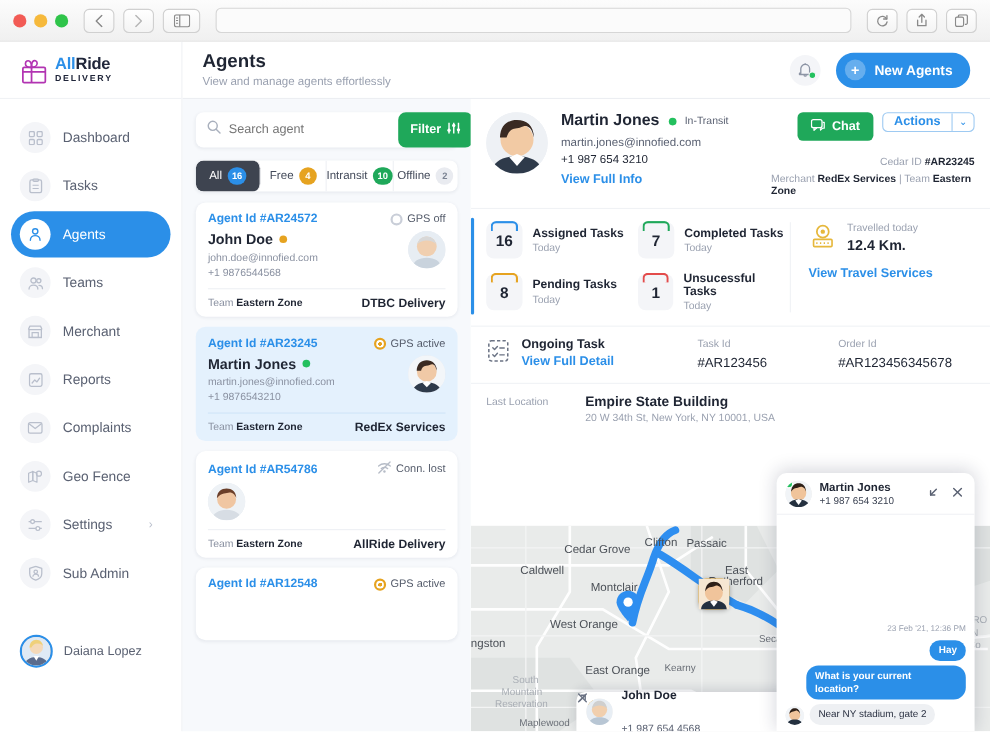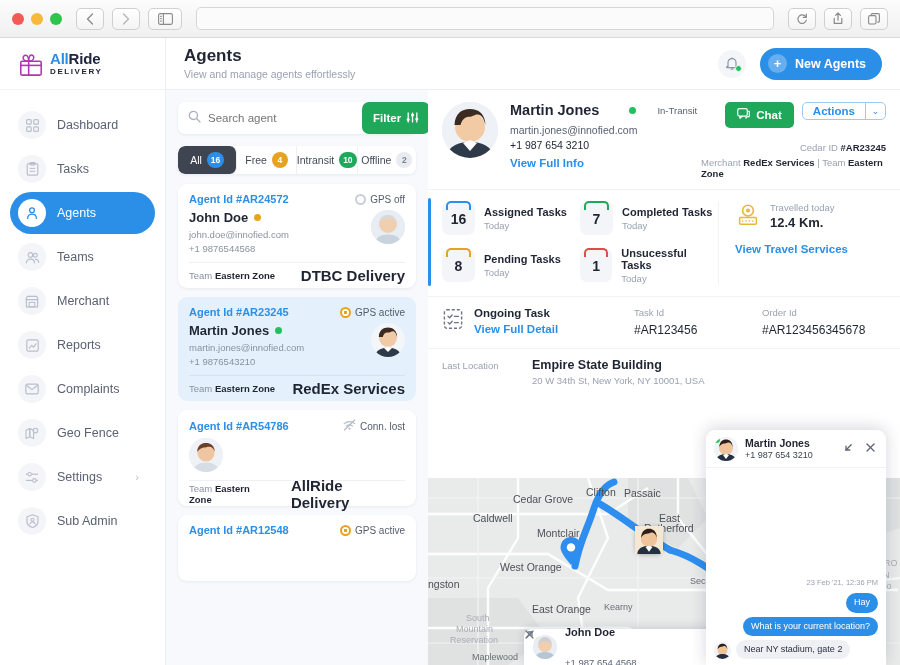--- a/index.html
+++ b/index.html
@@ -158,33 +158,33 @@
   .ac-mail { font-size:9.5px; color:#8a91a1; margin-top:4px; }
   .ac-phone { font-size:9.5px; color:#8a91a1; margin-top:3px; }
   .ac-ava { width:34px;height:34px;border-radius:50%;overflow:hidden;flex:0 0 34px;background:#e7ebf1; }
   .ac-foot {
     margin-top:8px; border-top:1px solid #eef0f4; height:26px;
     display:flex; align-items:center; justify-content:space-between;
   }
   .agent-card.selected .ac-foot { border-top-color:#cfe4f8; }
   .ac-team { font-size:9.5px; color:#8a91a1; }
   .ac-team b { color:#1f2533; font-weight:700; }
-  .ac-merch { font-size:15px; color:#1f2533; font-weight:700;padding-left:16px; }
+  .ac-merch { font-size:11px; color:#1f2533; font-weight:700;padding-left:16px; }
 
   
   .detail {
     position:absolute; left:428px; top:52px; width:472px; height:575px;
     background:#fff; overflow:hidden;
   }
   .d-head { padding:12px 14px 10px 14px; display:flex; border-bottom:1px solid #f0f2f5; }
   .d-ava { width:56px;height:56px;border-radius:50%;overflow:hidden;flex:0 0 56px;background:#eceff4;margin-right:12px; }
   .d-main { flex:1; }
   .d-nameline { display:flex; align-items:center; gap:9px; }
   .d-name { font-size:14.5px; font-weight:700; color:#1f2533; }
-  .d-status { font-size:9.5px; color:#5a6172; display:flex;align-items:center;gap:21px;margin-left:21px; }
+  .d-status { font-size:9.5px; color:#5a6172; display:flex;align-items:center;gap:7px; }
   .d-mail { font-size:10.5px; color:#5a6172; margin-top:6px; }
   .d-phone { font-size:10.5px; color:#1f2533; margin-top:3px; }
   .d-link { font-size:11.5px; color:#2b8fe8; font-weight:600; margin-top:6px; cursor:pointer; }
   .d-right { width:185px; display:flex; flex-direction:column; align-items:flex-end; }
   .d-btns { display:flex; gap:8px; }
   .chat-btn {
     height:26px;padding:0 12px;border-radius:5px;background:#1fa85a;color:#fff;border:none;
     font-size:11.5px;font-weight:600;display:flex;align-items:center;gap:6px;cursor:pointer;font-family:inherit;
   }
   .actions-btn {
@@ -278,21 +278,21 @@
   .ch-name{font-size:10.5px;font-weight:700;color:#1f2533;}
   .ch-phone{font-size:9px;color:#3b4252;margin-top:1px;}
   .ch-ico{color:#5a6172;font-size:10px;cursor:pointer;padding:0 2px;}
   .chat-body { flex:1; padding:6px 8px; display:flex; flex-direction:column; justify-content:flex-end; gap:4px; }
   .chat-ts { font-size:7.5px; color:#9aa1b0; text-align:right; margin-bottom:2px; }
   .bub-row { display:flex; gap:5px; align-items:flex-end; }
   .bub-row.out { justify-content:flex-end; }
   .bub {
     max-width:145px; padding:4px 8px; border-radius:11px; font-size:9px; line-height:1.25;
   }
-  .bub.out { background:#2b8fe8; color:#fff; }
+  .bub.out { background:#2b8fe8; color:#fff;font-weight:bold; }
   .bub.in { background:#eef0f3; color:#2b3142; }
   .bub-ava { width:17px;height:17px;border-radius:50%;overflow:hidden;flex:0 0 17px;background:#eee; }
   .chat-foot { height:34px; border-top:1px solid #f0f2f5; display:flex;align-items:center;padding:0 8px;gap:6px; }
   .chat-input { flex:1;border:none;outline:none;font-size:9.5px;color:#9aa1b0;background:transparent;font-family:inherit; }
   .send { color:#2b8fe8; font-size:15px; cursor:pointer; line-height:1; }
 
   .ava-img { width:100%; height:100%; display:block; }
 </style>
 </head>
 <body>
@@ -473,20 +473,32 @@
               <svg width="13" height="14" viewBox="0 0 13 14">
                 <path d="M6.5 0.8 12 2.8v4.6c0 3.4-2.6 5.2-5.5 6.1C3.6 12.6 1 10.8 1 7.4V2.8z" stroke="currentColor" fill="none" stroke-width="1.2" stroke-linejoin="round"></path>
                 <circle cx="6.5" cy="5.8" r="1.6" stroke="currentColor" fill="none" stroke-width="1.1"></circle>
                 <path d="M3.9 10.4c0-1.6 1.2-2.4 2.6-2.4s2.6.8 2.6 2.4" stroke="currentColor" fill="none" stroke-width="1.1"></path>
               </svg>
             </span>
           <span class="nav-label">Sub Admin</span>
         </div>
       </div>
 
+      <div class="sb-user">
+        <div class="sb-avatar">
+          <svg class="ava-img" viewBox="0 0 30 30">
+              <rect width="30" height="30" fill="#dfeaf5"></rect>
+              <circle cx="15" cy="11" r="7" fill="#f4d9b9"></circle>
+              <path d="M8 11c0-5 3-8 7-8s7 3 7 7c0-1-2-3-6-3-3 0-5 2-6 4z" fill="#efd07a"></path>
+              <path d="M3 30c0-6 5.5-9 12-9s12 3 12 9z" fill="#5a6b8c"></path>
+              <path d="M12 20h6l-3 5z" fill="#fff"></path>
+            </svg>
+        </div>
+        <div class="sb-user-name">Daiana Lopez</div>
+      </div>
     </div>
 
     <div class="page-head">
       <div class="ph-titles">
         <div class="ph-title">Agents</div>
         <div class="ph-sub">View and manage agents effortlessly</div>
       </div>
       <div class="bell">
         <svg width="14" height="15" viewBox="0 0 14 15">
             <path d="M3 10.6V6.6a4 4 0 0 1 8 0v4h1.2v1.1H1.8v-1.1z" stroke="currentColor" fill="none" stroke-width="1.2" stroke-linejoin="round"></path>

